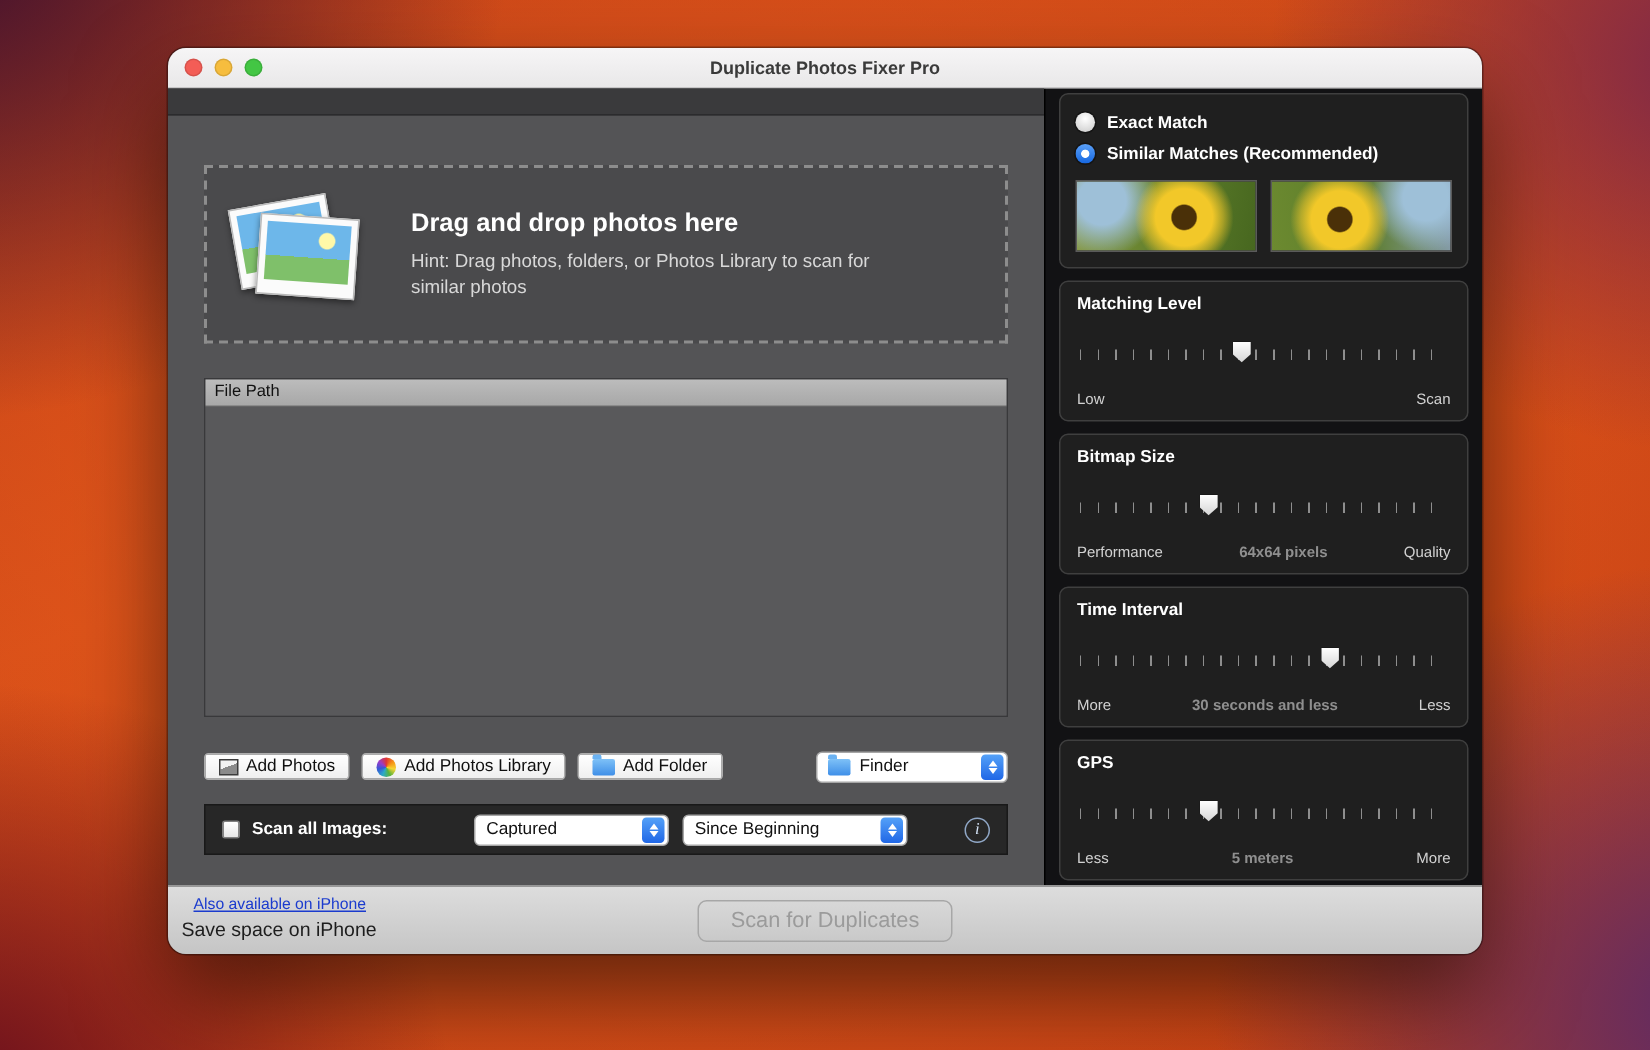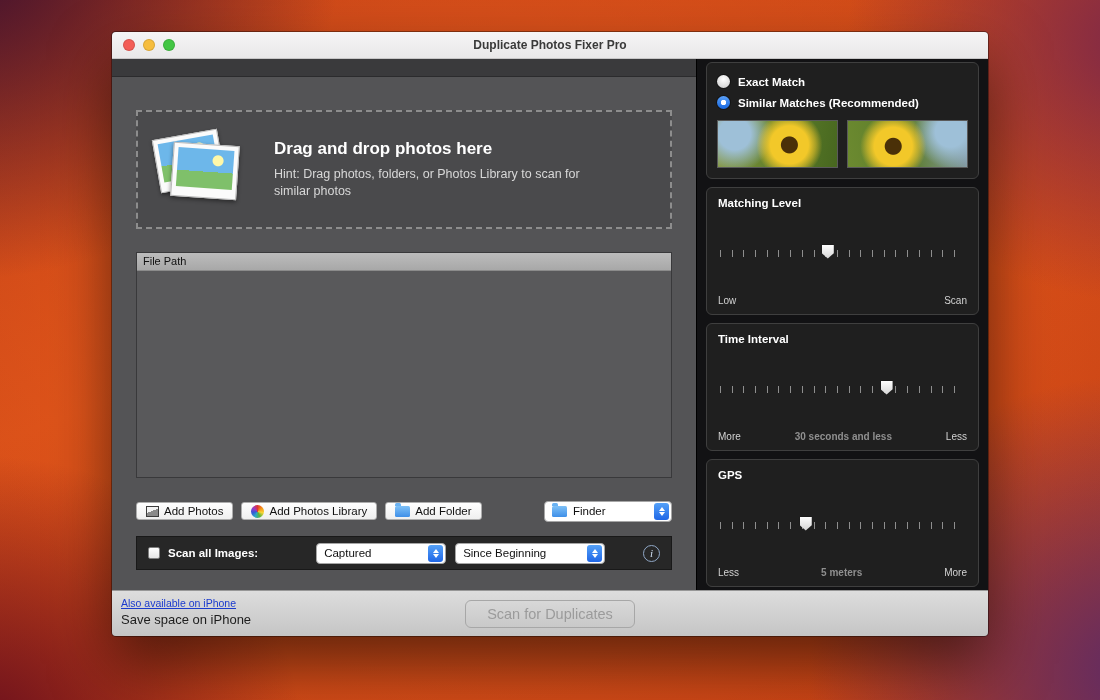--- a/index.html
+++ b/index.html
@@ -11,21 +11,21 @@
       radial-gradient(620px 520px at -4% -6%, #3c1030 0%, rgba(60,16,48,0) 62%),
       radial-gradient(520px 440px at -2% 104%, #6a0f1d 0%, rgba(106,15,29,0) 62%),
       radial-gradient(480px 420px at 104% 6%, #7c2748 0%, rgba(124,39,72,0) 62%),
       radial-gradient(540px 480px at 104% 96%, #5c2a66 0%, rgba(92,42,102,0) 62%),
       radial-gradient(950px 720px at 45% 45%, #ef5f1e 0%, rgba(239,95,30,0) 72%),
       linear-gradient(160deg, #b83a16, #d44d18 40%, #c33f14);
   }
 
   .window {
     position:absolute; left:112px; top:32px; width:876px; height:604px;
-    border-radius:4px; overflow:hidden;
+    border-radius:12px; overflow:hidden;
     box-shadow: 0 28px 60px rgba(0,0,0,.55), 0 0 0 1px rgba(0,0,0,.35);
     display:flex; flex-direction:column; background:#4e4e50;
   }
 
   
   .titlebar {
     flex:0 0 27px; position:relative;
     background:linear-gradient(#f6f5f6,#e9e8e9);
     border-bottom:1px solid #c7c6c7;
     display:flex; align-items:center; justify-content:center;
@@ -169,21 +169,21 @@
   }
   .sec-labels { display:flex; justify-content:space-between; align-items:center; font-size:10px; color:#d2d2d2; }
   .sec-center { color:#8f8f8f; font-weight:bold; }
 
   
   .footer {
     flex:0 0 46px; position:relative;
     background:linear-gradient(#dddddd,#c5c5c5); border-top:1px solid #979797;
   }
   .footer-left { position:absolute; left:9px; top:6px; }
-  .iphone-link { color:#1b3bce; font-size:10.5px; text-decoration:underline; cursor:pointer; display:block; }
+  .iphone-link { color:#1b3bce; font-size:10.5px; text-decoration:underline; cursor:pointer; display:block;margin-left:8px; }
   .subtext { color:#1d1d1d; font-size:13px; margin-top:3px; }
   .scanbtn {
     position:absolute; left:50%; top:9px; transform:translateX(-50%);
     width:170px; height:28px;
     background:linear-gradient(#d8d8d8,#c9c9c9); border:1px solid #a7a7a7; border-radius:6px;
     color:#9b9b9b; font-size:14.5px; font-family:inherit;
   }
 </style>
 </head>
 <body>
@@ -292,20 +292,32 @@
             <div class="ticks"></div>
             <div class="thumbk" style="left: calc(44% - 6px);"></div>
           </div>
           <div class="sec-labels">
             <span>Low</span>
             <span class="sec-center"></span>
             <span>Scan</span>
           </div>
         </div>
 
+        <div class="sbox slider-sec">
+          <div class="sec-title">Bitmap Size</div>
+          <div class="slider">
+            <div class="ticks"></div>
+            <div class="thumbk" style="left: calc(35% - 6px);"></div>
+          </div>
+          <div class="sec-labels">
+            <span>Performance</span>
+            <span class="sec-center">64x64 pixels</span>
+            <span>Quality</span>
+          </div>
+        </div>
 
         <div class="sbox slider-sec">
           <div class="sec-title">Time Interval</div>
           <div class="slider">
             <div class="ticks"></div>
             <div class="thumbk" style="left: calc(68% - 6px);"></div>
           </div>
           <div class="sec-labels">
             <span>More</span>
             <span class="sec-center">30 seconds and less</span>

